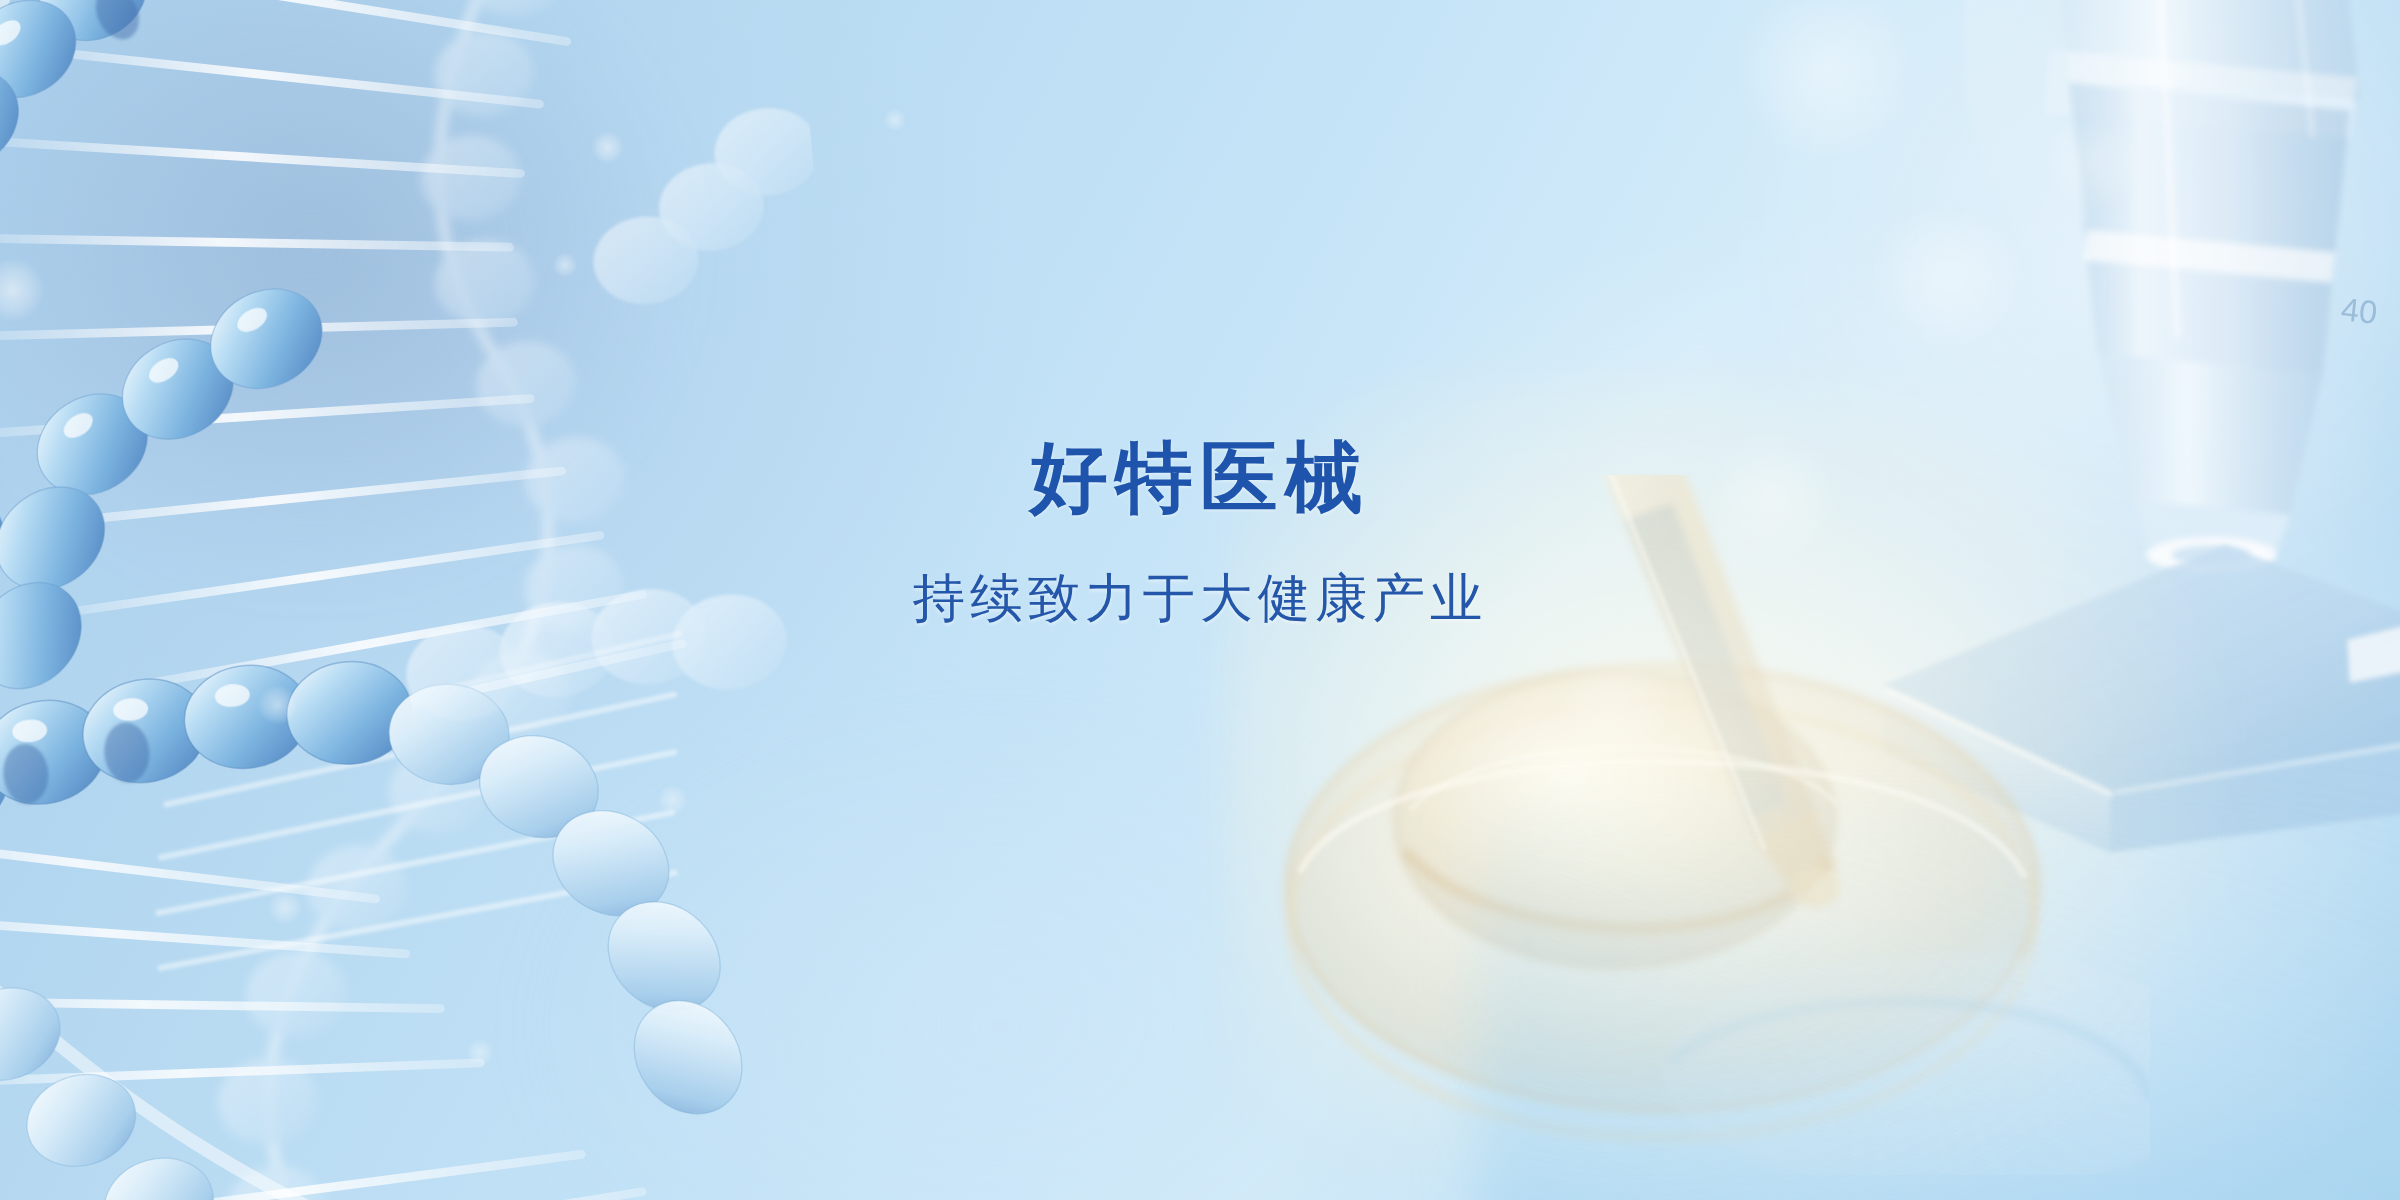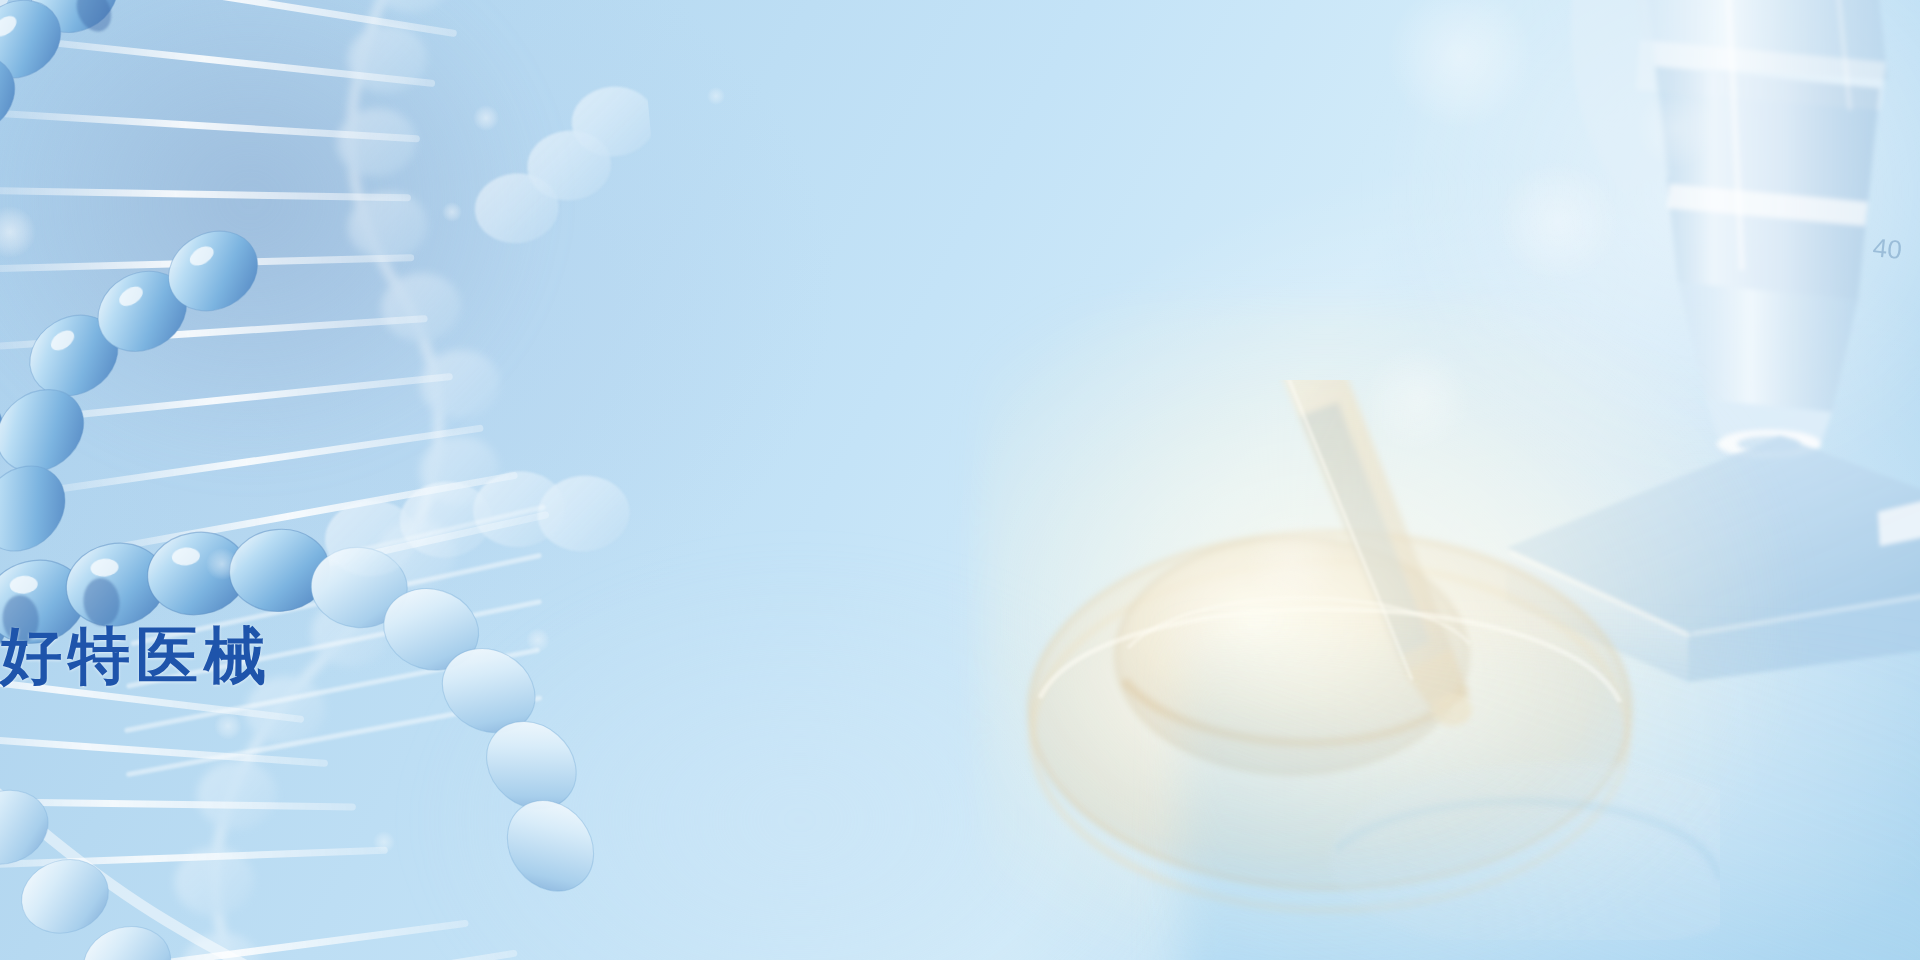--- a/index.html
+++ b/index.html
@@ -56,21 +56,21 @@
   .glass { position:absolute; left:1000px; top:380px; width:720px; height:560px; }
   .glass-svg { width:100%; height:100%; display:block; }
 
   
   .bench { position:absolute; left:1440px; top:420px; width:520px; height:420px; }
   .bench-svg { width:100%; height:100%; display:block; }
 
   
   .copy {
     position:absolute; left:0; top:0; width:1920px; height:960px;
-    display:flex; flex-direction:row;
+    display:flex; flex-direction:column;
     align-items:center; justify-content:flex-start;
     padding-top:352px;
     text-align:center;
     z-index:40;
   }
   .title {
     font-size:62px; font-weight:700; letter-spacing:6px;
     color:#1e54ab; line-height:1;
     text-shadow:0 1px 3px rgba(255,255,255,0.55);
   }
@@ -421,15 +421,16 @@
       <div class="bokeh" style="left: 1388px; top: -16px; width: 144px; height: 144px; opacity: 0.42;"></div>
       <div class="bokeh" style="left: 1496px; top: 160px; width: 124px; height: 124px; opacity: 0.38;"></div>
       <div class="bokeh" style="left: 1366px; top: 346px; width: 104px; height: 104px; opacity: 0.34;"></div>
       <div class="bokeh" style="left: 1246px; top: 514px; width: 92px; height: 92px; opacity: 0.26;"></div>
       <div class="bokeh" style="left: 1636px; top: 88px; width: 80px; height: 80px; opacity: 0.3;"></div>
       <div class="bokeh" style="left: 707px; top: 87px; width: 18px; height: 18px; opacity: 0.4;"></div>
     </div>
 
   <div class="copy">
     <h1 class="title">好特医械</h1>
+    <p class="subtitle">持续致力于大健康产业</p>
   </div>
 
 </div>
 
 </body></html>

